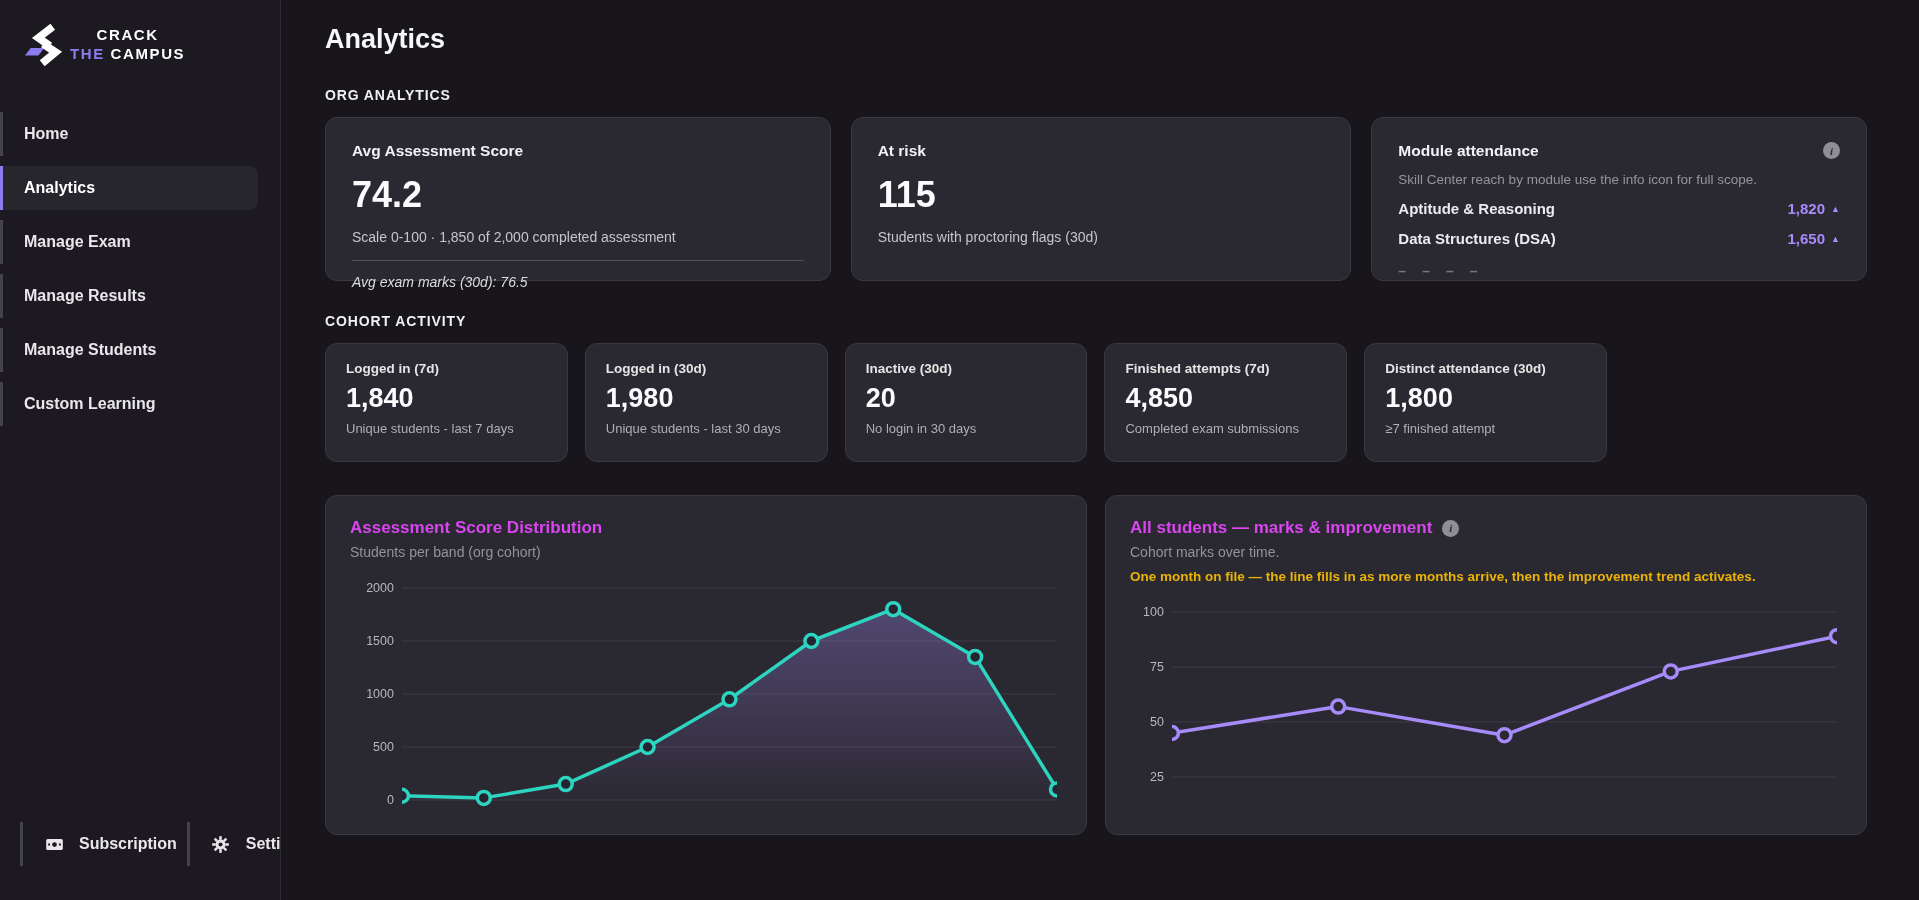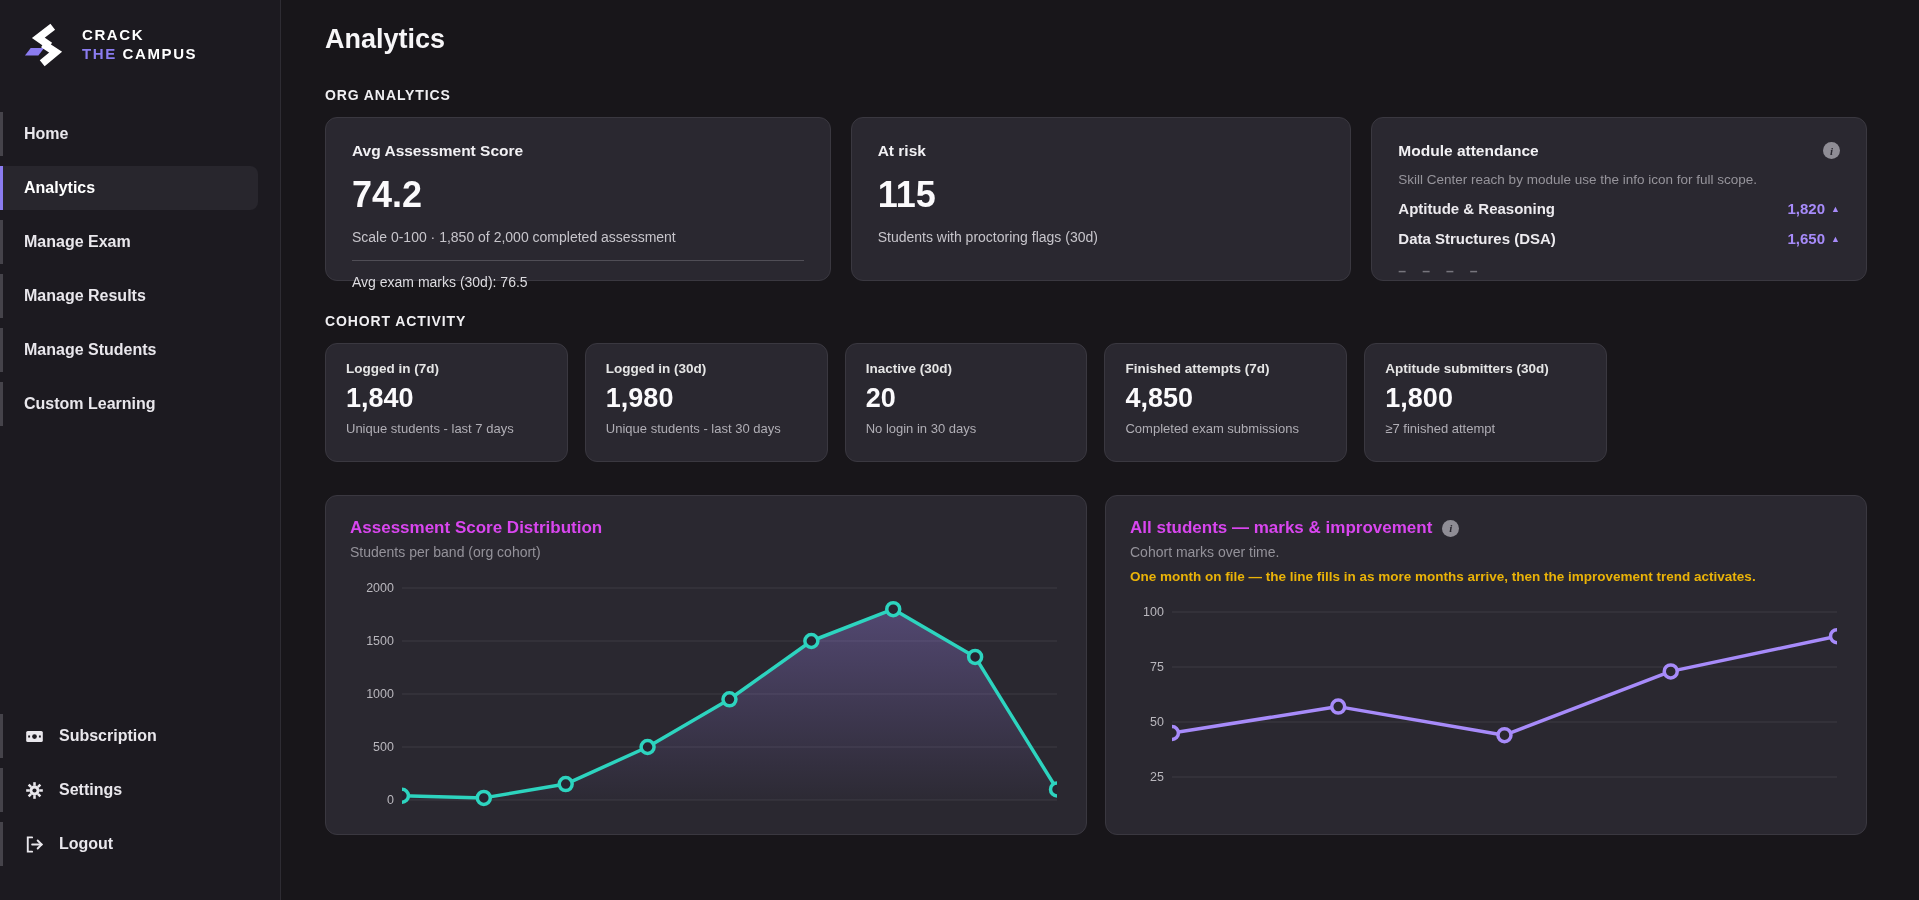--- a/index.html
+++ b/index.html
@@ -9,37 +9,37 @@
     background:#141216; color:#f2f1f4;
   }
   .app { display:flex; width:1919px; height:900px; }
 
   
   .sidebar {
     width:281px; min-width:281px; height:100%;
     background:#1c1a20; border-right:1px solid #2e2c33;
     display:flex; flex-direction:column; padding:22px 0 34px 0;
   }
-  .logo { display:flex; align-items:center; gap:12px; padding:0 22px 0 24px; cursor:pointer; }
+  .logo { display:flex; align-items:center; gap:0; padding:0 22px 0 24px; cursor:pointer;text-align:center; }
   .logo-mark { width:46px; height:46px; flex:0 0 auto; }
   .logo-text { font-size:15px; font-weight:700; letter-spacing:1.6px; line-height:1.25; color:#ffffff; }
   .logo-accent { color:#8b7cf0; }
 
   .nav { margin-top:44px; display:flex; flex-direction:column; gap:10px; padding-right:22px; }
   .nav-item {
     height:44px; display:flex; align-items:center;
     border-left:3px solid #45434a; padding-left:21px;
     font-size:16px; font-weight:600; color:#e9e7ec; cursor:pointer;
     border-radius:0 8px 8px 0;
   }
   .nav-item.active {
     border-left-color:#8b7cf0; background:#28262d; color:#ffffff;
   }
 
-  .sidebar-footer { margin-top:auto; display:flex; flex-direction:column; gap:10px; padding-right:40px; }
+  .sidebar-footer { margin-top:auto; display:flex; flex-direction:row; gap:10px; padding-right:40px;padding-left:20px; }
   .foot-item {
     height:44px; display:flex; align-items:center; gap:15px;
     border-left:3px solid #45434a; padding-left:21px;
     font-size:16px; font-weight:600; color:#e9e7ec; cursor:pointer;
   }
   .foot-icon { width:20px; height:20px; display:inline-flex; align-items:center; justify-content:center; }
   .foot-icon svg { width:19px; height:19px; }
 
   
   .main {
@@ -53,21 +53,21 @@
     background:#2a2830; border:1px solid #3a3840; border-radius:12px;
   }
 
   
   .org-grid { margin-top:14px; display:grid; grid-template-columns:1.01fr 1fr 0.99fr; gap:20px; }
   .org-card { height:164px; padding:24px 26px; position:relative; }
   .card-label { font-size:15.5px; font-weight:700; color:#f2f1f4; }
   .big-value { margin-top:14px; font-size:36px; font-weight:700; color:#fbfafc; }
   .card-sub { margin-top:13px; font-size:14px; color:#c7c5cb; }
   .card-divider { margin-top:15px; border:none; border-top:1px solid #504e56; }
-  .card-footer { margin-top:13px; font-size:14px; color:#dddce0; }
+  .card-footer { margin-top:13px; font-size:14px; color:#dddce0;font-style:italic; }
 
   .module-head { display:flex; align-items:flex-start; justify-content:space-between; }
   .info-icon {
     width:17px; height:17px; border-radius:50%; background:#8f8d95; color:#2a2830;
     font-size:11px; font-weight:700; font-family:"Liberation Serif","DejaVu Serif",serif; font-style:italic;
     display:inline-flex; align-items:center; justify-content:center; cursor:pointer; flex:0 0 auto;
   }
   .module-sub { margin-top:12px; font-size:13.5px; color:#96949b; }
   .module-row { margin-top:13px; display:flex; align-items:center; justify-content:space-between; }
   .module-row-label { font-size:15px; font-weight:600; color:#eceaee; }
@@ -235,21 +235,21 @@
         <div class="cohort-label">Inactive (30d)</div>
         <div class="cohort-value">20</div>
         <div class="cohort-sub">No login in 30 days</div>
       </section>
       <section class="card cohort-card">
         <div class="cohort-label">Finished attempts (7d)</div>
         <div class="cohort-value">4,850</div>
         <div class="cohort-sub">Completed exam submissions</div>
       </section>
       <section class="card cohort-card">
-        <div class="cohort-label">Aptitude submitters (30d)</div>
+        <div class="cohort-label">Distinct attendance (30d)</div>
         <div class="cohort-value">1,800</div>
         <div class="cohort-sub">≥7 finished attempt</div>
       </section>
     </div>
 
     <div class="charts-grid">
 
       <section class="card chart-card">
         <div class="chart-title">Assessment Score Distribution</div>
         <div class="chart-sub">Students per band (org cohort)</div>

